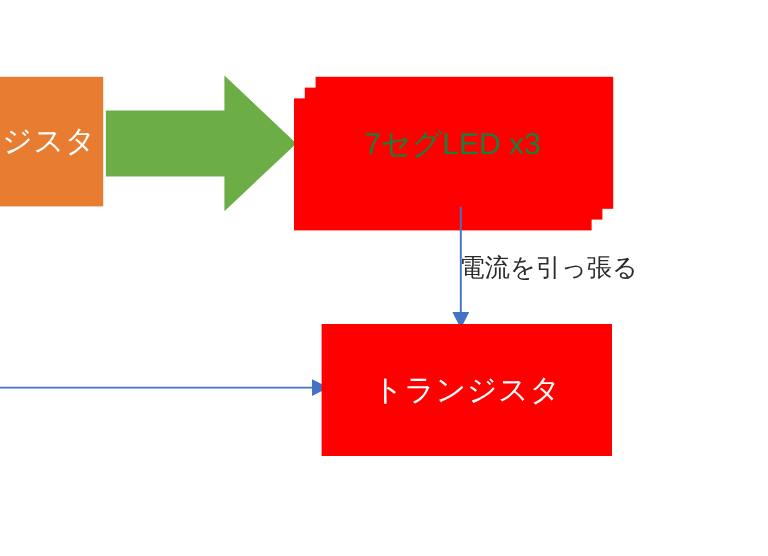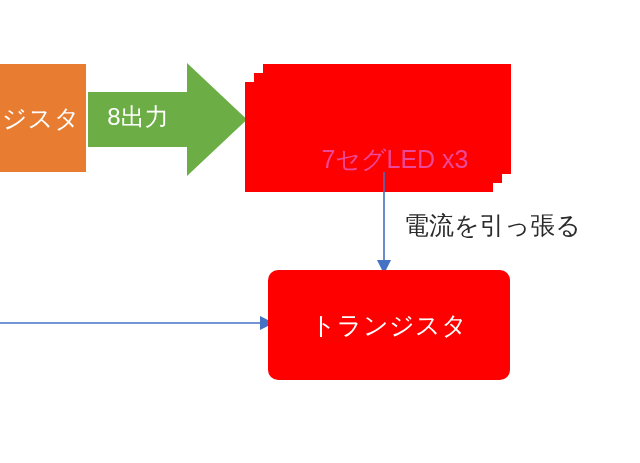--- a/index.html
+++ b/index.html
@@ -75,75 +75,72 @@
     background: #FF0000;
     width: 248px;
     height: 110px;
   }
   #led-layer-back  { left: 0px;  top: 18px; }
   #led-layer-mid   { left: 9px;  top: 9px;  }
   #led-layer-front { left: 18px; top: 0px;  }
   #led-stack { left: 245px; top: 64px; width: 266px; height: 128px; }
   #led-label {
     position: absolute;
-    left: 26px;
+    left: 8px;
     top: 0px;
     width: 248px;
     height: 110px;
     display: flex;
     align-items: center;
     justify-content: center;
-    color: #ec4899;
+    color: #15803d;
     font-size: 25px;
     white-space: nowrap;
-    margin-top: 40px;
   }
 
   
   #transistor-box {
     left: 268px;
     top: 270px;
     width: 242px;
     height: 110px;
     background: #FF0000;
-    border-radius: 10px;
   }
 
   
   .connector { position: absolute; }
   #vertical-connector { left: 372px; top: 172px; width: 24px; height: 104px; }
   #vertical-connector svg { display: block; }
   #horizontal-connector { left: -6px; top: 312px; width: 282px; height: 22px; }
   #horizontal-connector svg { display: block; }
 
   
   #pull-current-label {
     position: absolute;
-    left: 404px;
+    left: 383px;
     top: 213px;
     color: #2b2b2b;
-    font-size: 25px;
+    font-size: 21px;
     line-height: 1;
     white-space: nowrap;
   }
 </style>
 </head>
 <body>
 
 <div id="canvas">
 
   <div class="box" id="mcu-box">
     <span class="box-label">ジスタ</span>
   </div>
 
   <div id="green-arrow">
     <svg viewBox="0 0 160 113" xmlns="http://www.w3.org/2000/svg">
       <polygon points="0,29 99,29 99,0 159,56.5 99,113 99,84 0,84" fill="#6CAE45"></polygon>
     </svg>
-    <span id="green-arrow-label">8出力</span>
   </div>
 
   <div class="led-stack" id="led-stack">
     <div class="led-layer" id="led-layer-back"></div>
     <div class="led-layer" id="led-layer-mid"></div>
     <div class="led-layer" id="led-layer-front"></div>
     <div id="led-label">7セグLED x3</div>
   </div>
 
   <div class="connector" id="vertical-connector">

